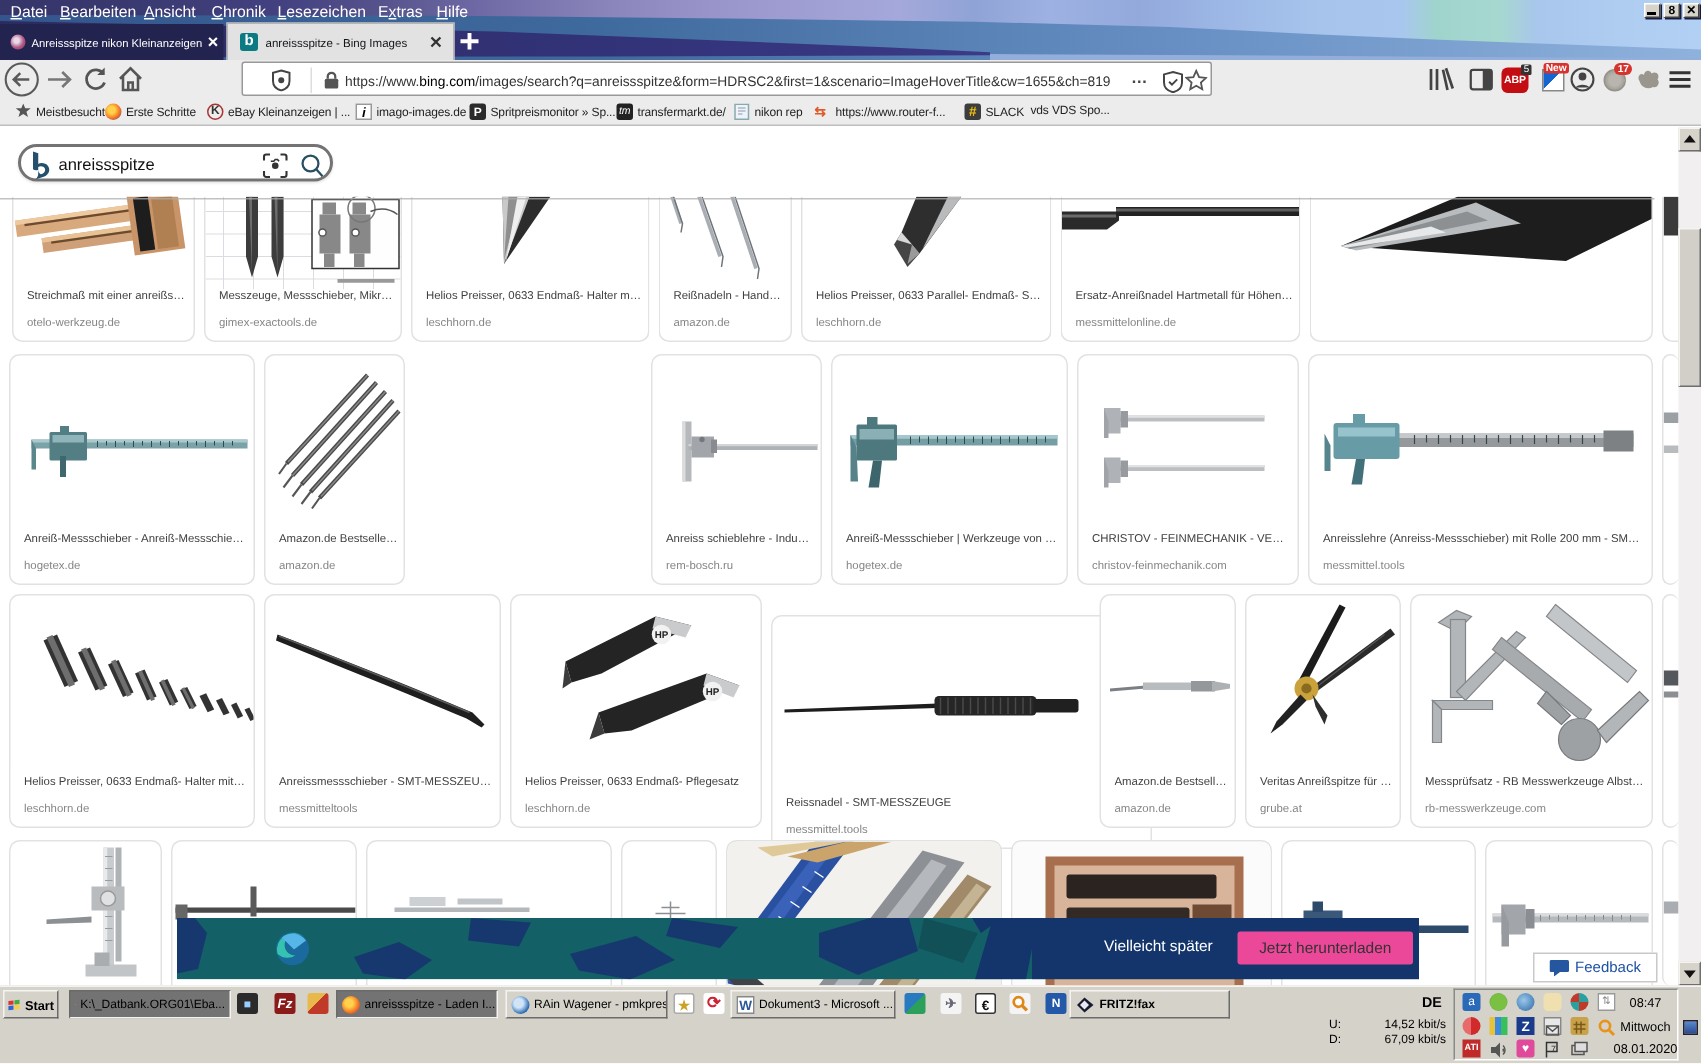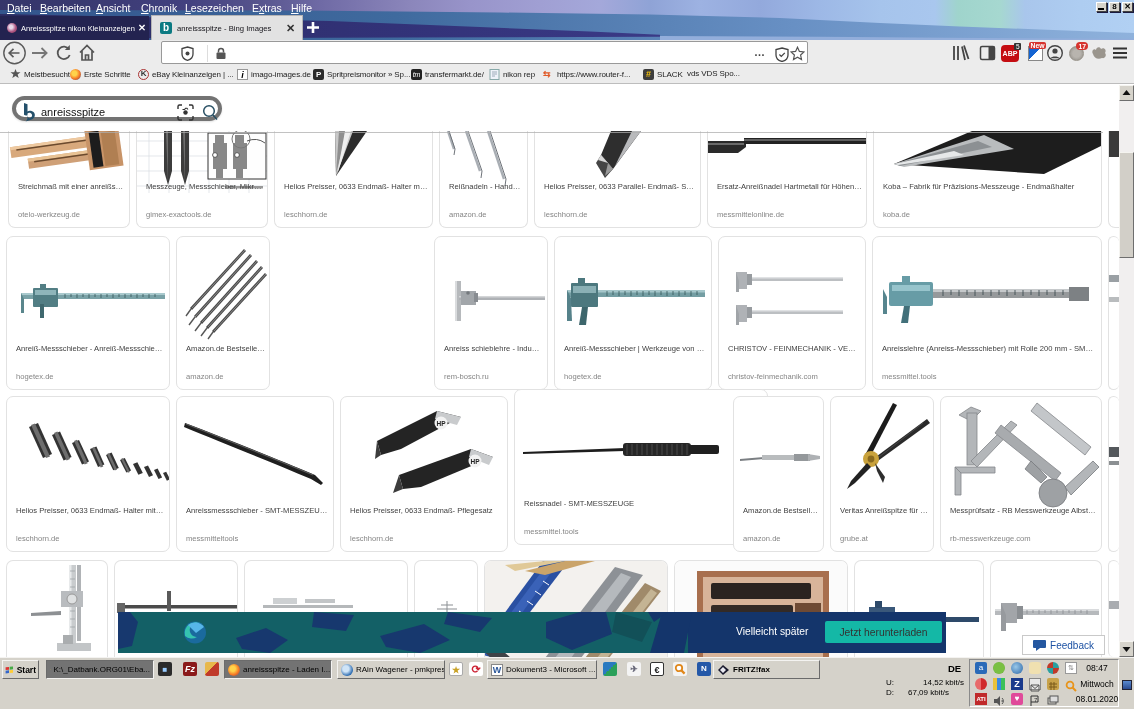--- a/index.html
+++ b/index.html
@@ -23,26 +23,26 @@
 
 #navbar{position:absolute;left:0;top:40px;width:1134px;height:26px;background:#ececec}
 #urlbar{position:absolute;left:161px;top:1px;width:647px;height:23px;background:#fff;border:1px solid #999;border-radius:2px}
 .nicon{position:absolute;top:0;height:26px;display:flex;align-items:center;justify-content:center}
 
 #bmbar{position:absolute;left:0;top:66px;width:1134px;height:18px;background:#ececec;border-bottom:1px solid #bdbdbd;font-size:8px;color:#222;letter-spacing:-0.1px}
 .bm{position:absolute;top:3px;white-space:nowrap;display:flex;align-items:center;gap:3px}
 .bmi{display:inline-block;width:11px;height:11px;flex:none}
 
 #content{position:absolute;left:0;top:85px;width:1134px;height:572px;background:#fff;overflow:hidden}
-#sbox{position:absolute;left:12px;top:11px;width:210px;height:25px;border:4px solid #737373;border-radius:13px;box-shadow:0 1px 2px rgba(0,0,0,.12)}
+#sbox{position:absolute;left:12px;top:11px;width:210px;height:25px;border:2px solid #737373;border-radius:13px;box-shadow:0 1px 2px rgba(0,0,0,.12)}
 .card{position:absolute;background:#fff;border:1px solid #e2e2e2;border-radius:7px;overflow:hidden}
 .cut{border-top:none;border-radius:0 0 7px 7px}
 .cap{position:absolute;left:9px;right:4px;bottom:8px}
 .t{font-size:7.6px;color:#404040;white-space:nowrap;overflow:hidden;text-overflow:ellipsis}
-.d{font-size:7.6px;color:#858585;white-space:nowrap;overflow:hidden;margin-top:19px}
+.d{font-size:7.6px;color:#858585;white-space:nowrap;overflow:hidden;margin-top:9px}
 .im{position:absolute;left:0;top:0}
 
 #sbar{position:absolute;left:1119px;top:0;width:15px;height:572px;background:#f1efef}
 .sbtn{position:absolute;left:0;width:15px;height:16px;background:#d6d3cb;border:1px solid #f5f4f0;border-right-color:#6e6e6e;border-bottom-color:#6e6e6e}
 #sthumb{position:absolute;left:0;top:67px;width:15px;height:106px;background:#d2cfc8;border:1px solid #f5f4f0;border-right-color:#6e6e6e;border-bottom-color:#6e6e6e}
 
 #banner{position:absolute;left:118px;top:527px;width:828px;height:41px;overflow:hidden}
 #fbk{position:absolute;left:1022px;top:550px;width:83px;height:20px;background:#fff;border:1px solid #c9c9c9;color:#1d52a3;font-size:10px;display:flex;align-items:center;justify-content:center;gap:4px}
 
 #taskbar{position:absolute;left:0;top:657px;width:1134px;height:52px;background:#d5d2ca;border-top:1px solid #f4f3f1}
@@ -120,20 +120,21 @@
   <div id="urlbar">
     <svg style="position:absolute;left:19px;top:4px" width="13" height="15" viewBox="0 0 13 15">
           <path d="M6.5,1 L12,2.5 V8 C12,11.5 9.5,13.5 6.5,14.3 C3.5,13.5 1,11.5 1,8 V2.5 Z" fill="none" stroke="#444" stroke-width="1.3"></path>
           <circle cx="6.5" cy="7.5" r="2" fill="#444"></circle>
         </svg>
     <div style="position:absolute;left:45px;top:3px;width:1px;height:17px;background:#ddd"></div>
     <svg style="position:absolute;left:53px;top:5px" width="12" height="13" viewBox="0 0 12 13">
           <rect x="1.5" y="5.5" width="9" height="6.5" rx="1" fill="#555"></rect>
           <path d="M3.5,5.5 V4 a2.5,2.5 0 0 1 5,0 V5.5" fill="none" stroke="#555" stroke-width="1.5"></path>
         </svg>
+    <div style="position:absolute;left:68px;top:6.5px;font-size:9.2px;color:#333;white-space:nowrap">https://www.<b style="font-weight:normal;color:#000">bing.com</b>/images/search?q=anreissspitze&amp;form=HDRSC2&amp;first=1&amp;scenario=ImageHoverTitle&amp;cw=1655&amp;ch=819</div>
     <div style="position:absolute;left:592px;top:4px;font-size:11px;color:#444;letter-spacing:1px;font-weight:bold">…</div>
     <svg style="position:absolute;left:613px;top:4.5px" width="14" height="15" viewBox="0 0 14 15">
           <path d="M7,1 L13,2.6 V8 C13,11.5 10.2,13.7 7,14.5 C3.8,13.7 1,11.5 1,8 V2.6 Z" fill="none" stroke="#444" stroke-width="1.3"></path>
           <path d="M4.4,7.5 L6.3,9.4 L9.8,5.9" fill="none" stroke="#444" stroke-width="1.3"></path>
         </svg>
     <svg style="position:absolute;left:628px;top:4px" width="15" height="15" viewBox="0 0 15 15">
           <path d="M7.5,1.2 L9.4,5.4 L14,5.9 L10.6,9 L11.5,13.5 L7.5,11.2 L3.5,13.5 L4.4,9 L1,5.9 L5.6,5.4 Z" fill="none" stroke="#555" stroke-width="1.2"></path>
         </svg>
   </div>
   <svg class="nicon" style="left:952px;width:18px" width="18" height="26" viewBox="0 0 18 26">
@@ -309,24 +310,20 @@
           <div class="d">messmittelonline.de</div>
         </div>
   </div>
   <div class="card cut" style="left:873px;top:46px;width:229px;height:97px">
     <svg class="im" width="229" height="48" viewBox="0 0 229 48">
       <path d="M20,33 L98,0 L229,0 L229,14 L170,43 Z" fill="#1d1d1d"></path>
       <path d="M20,33 L110,4 L140,18 L30,36 Z" fill="#b9bcbe"></path>
       <path d="M20,33 L104,10 L118,16 L26,35 Z" fill="#8c9093"></path>
       <path d="M20,33 L80,20 L90,24 L24,34 Z" fill="#e6e8e9"></path>
     </svg>
-    <div class="cap">
-          <div class="t">Koba – Fabrik für Präzisions-Messzeuge - Endmaßhalter</div>
-          <div class="d">koba.de</div>
-        </div>
   </div>
   <div class="card cut" style="left:1108px;top:46px;width:11px;height:97px;border-right:none;border-radius:0 0 0 7px">
     <svg class="im" width="11" height="40" viewBox="0 0 11 40">
           <rect x="0" y="0" width="11" height="26" fill="#3a3a3a"></rect>
         </svg>
   </div>
 
   <div class="card" style="left:6px;top:151px;width:164px;height:154px">
     <svg class="im" width="164" height="120" viewBox="0 0 164 120">
       <rect x="14" y="56" width="144" height="6" fill="#7aa2a7"></rect>
@@ -514,21 +511,21 @@
         <path d="M58,78 L62,92 L52,96 Z" fill="#3c3c3c"></path>
         <circle cx="134" cy="64" r="6.5" fill="#f2f2f2"></circle>
             <text x="134" y="66.5" font-size="6.5" font-weight="bold" text-anchor="middle" fill="#222" font-family="Liberation Sans">HP</text>
       </g>
     </svg>
     <div class="cap">
           <div class="t">Helios Preisser, 0633 Endmaß- Pflegesatz</div>
           <div class="d">leschhorn.de</div>
         </div>
   </div>
-  <div class="card" style="left:514px;top:304px;width:254px;height:156px">
+  <div class="card" style="left:514px;top:325px;width:254px;height:156px">
     <svg class="im" width="213" height="122" viewBox="0 0 213 122">
       <path d="M8,62 L110,58 L110,61 L8,64 Z" fill="#1d1d1d"></path>
       <rect x="108" y="53" width="68" height="13" rx="3" fill="#262626"></rect>
       <g stroke="#4a4a4a" stroke-width="1">
             <path d="M112,54 v11 M117,54 v11 M122,54 v11 M127,54 v11 M132,54 v11 M137,54 v11 M142,54 v11 M147,54 v11 M152,54 v11 M157,54 v11 M162,54 v11 M167,54 v11 M172,54 v11"></path>
           </g>
       <rect x="174" y="55" width="30" height="9" rx="2" fill="#202020"></rect>
     </svg>
     <div class="cap">
           <div class="t">Reissnadel - SMT-MESSZEUGE</div>
@@ -699,21 +696,21 @@
         <path d="M498,0 l36,10 l-10,20 l-30,-10 Z" fill="#125058"></path>
       </g>
       <rect x="570" y="0" width="258" height="41" fill="#14356b"></rect>
       <path d="M544,0 l30,0 l-8,41 l-34,0 Z" fill="#14356b"></path>
       <path d="M536,10 l14,-10 l-20,0 Z" fill="#14356b"></path>
       <circle cx="77" cy="20.5" r="11" fill="#1a6a9e"></circle>
       <path d="M67,24 a11,11 0 0 1 18,-11 a8,8 0 0 0 -13,3 a7,7 0 0 0 7,9 a10,10 0 0 1 -12,-1 Z" fill="#35c3b0"></path>
       <path d="M70,13 a11,11 0 0 1 16,2 l-8,6 Z" fill="#57b6e8"></path>
     </svg>
     <span style="position:absolute;left:618px;top:14px;color:#fff;font-size:10.3px">Vielleicht später</span>
-    <span style="position:absolute;left:707px;top:9px;width:117px;height:22px;background:#14b8a6;border-radius:2px;color:#333;font-size:10.3px;display:flex;align-items:center;justify-content:center">Jetzt herunterladen</span>
+    <span style="position:absolute;left:707px;top:9px;width:117px;height:22px;background:#ec4899;border-radius:2px;color:#333;font-size:10.3px;display:flex;align-items:center;justify-content:center">Jetzt herunterladen</span>
   </div>
   <div id="fbk"><svg width="13" height="11" viewBox="0 0 13 11">
           <rect x="0" y="0" width="13" height="8" rx="1" fill="#2457a0"></rect>
           <path d="M3,8 L3,11 L7,8 Z" fill="#2457a0"></path>
         </svg>Feedback</div>
 
   <div id="sbar">
     <div class="sbtn" style="top:0"><svg width="13" height="14" viewBox="0 0 13 14">
             <path d="M6.5,4 L10.5,9 H2.5 Z" fill="#111"></path>
           </svg></div>
@@ -770,21 +767,21 @@
     <svg width="13" height="12" viewBox="0 0 13 12">
           <path d="M1,6 L6,1 L12,6 L6,11 Z" fill="#1a1a2e"></path>
           <path d="M3,6 L6,3 L9,6 L6,9 Z" fill="#e8e8f0"></path>
         </svg>
     <span>FRITZ!fax</span>
   </div>
   <span style="position:absolute;left:948px;top:5px;font-size:9.5px;font-weight:bold;color:#000">DE</span>
   <span style="position:absolute;left:886px;top:20px;font-size:8px;color:#000">U:</span>
   <span style="position:absolute;left:886px;top:29.5px;font-size:8px;color:#000">D:</span>
   <span style="position:absolute;left:908px;top:20px;font-size:8px;color:#000;width:56px;text-align:right">14,52 kbit/s</span>
-  <span style="position:absolute;left:908px;top:29.5px;font-size:8px;color:#000;width:56px;text-align:left">67,09 kbit/s</span>
+  <span style="position:absolute;left:908px;top:29.5px;font-size:8px;color:#000;width:56px;text-align:right">67,09 kbit/s</span>
   <div style="position:absolute;left:969px;top:1px;width:150px;height:48px;border:1px solid #8a8a8a;border-right-color:#fff;border-bottom-color:#fff">
 
     <div style="position:absolute;left:5px;top:2px;width:12px;height:12px;background:#2a6ab8;border-radius:2px">
           <span style="color:#fff;font-size:8px;line-height:12px;display:block;text-align:center">a</span>
         </div>
     <div style="position:absolute;left:23px;top:2px;width:12px;height:12px;background:radial-gradient(circle,#7ac043 60%,#4a8a20);border-radius:50%"></div>
     <div style="position:absolute;left:41px;top:2px;width:12px;height:12px;background:radial-gradient(circle at 40% 40%,#9ac8e8,#2a66a8);border-radius:50%"></div>
     <div style="position:absolute;left:59px;top:2px;width:12px;height:12px;background:#f0e0b0;border-radius:3px"></div>
     <div style="position:absolute;left:77px;top:2px;width:12px;height:12px;background:conic-gradient(#2aa0a0 0 25%,#c03a2a 25% 50%,#2aa0a0 50% 75%,#c03a2a 75%);border-radius:50%"></div>
     <div style="position:absolute;left:95px;top:2px;width:12px;height:12px;background:#fff;border:1px solid #999">

